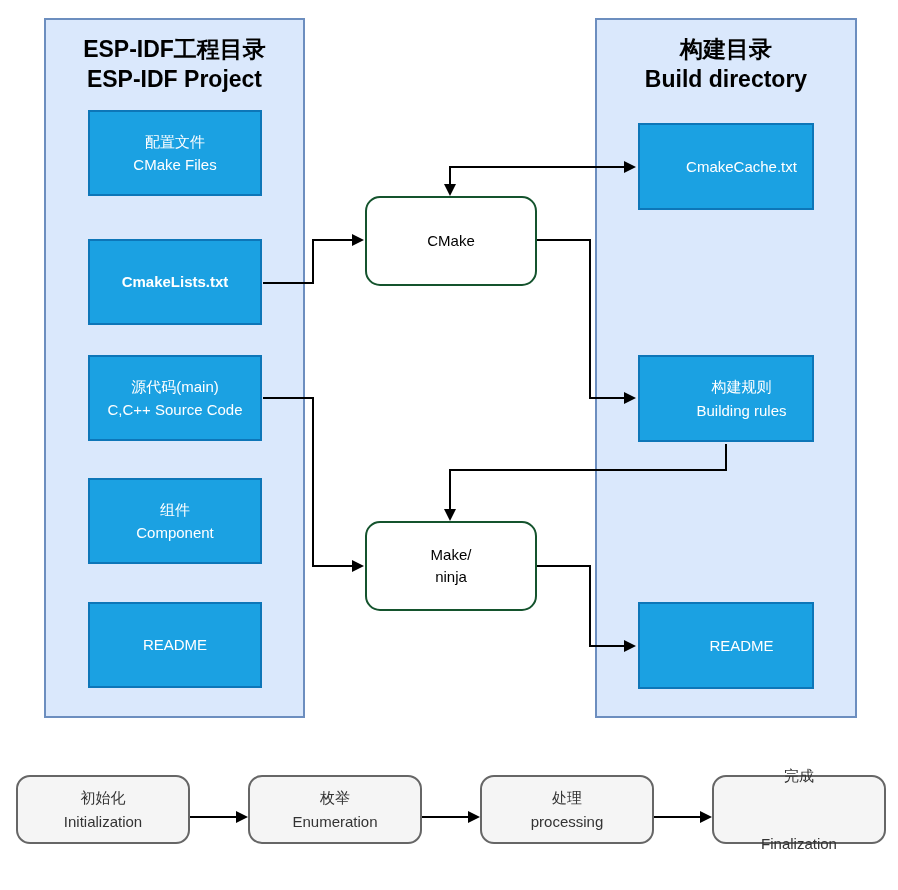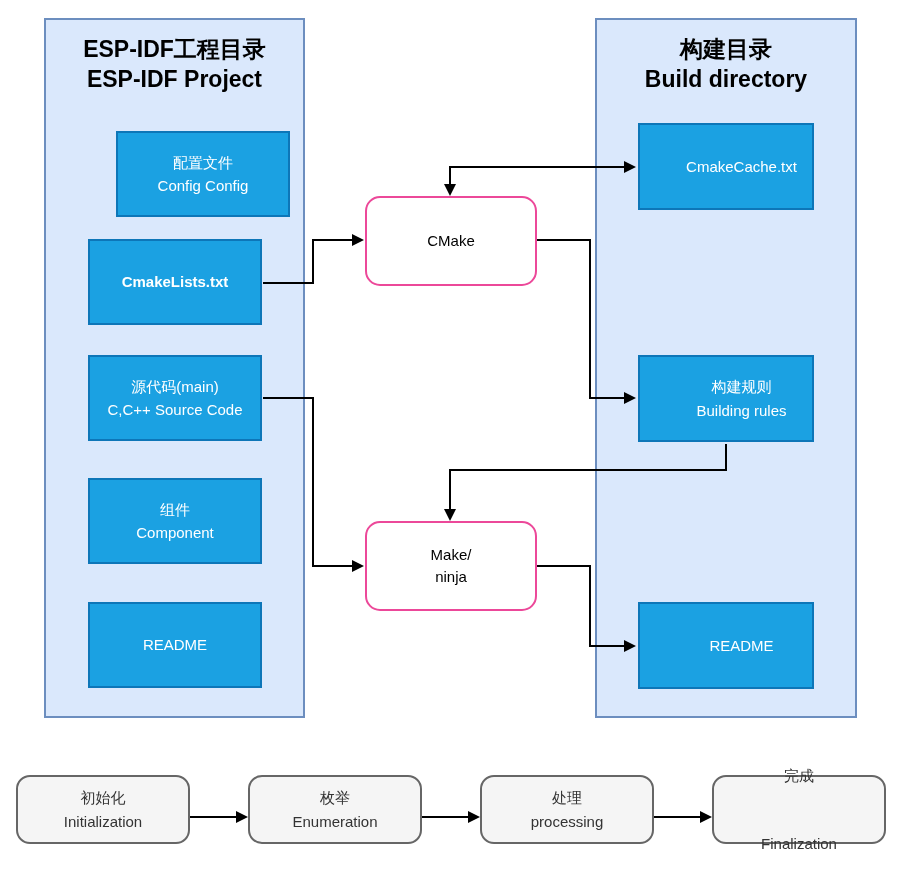--- a/index.html
+++ b/index.html
@@ -20,21 +20,21 @@
   .blue-box {
     position:absolute; background:#1ba1e2; border:2px solid #0d76b8;
     box-sizing:border-box; color:#ffffff;
     display:flex; flex-direction:column; align-items:center; justify-content:center;
     font-size:15px; line-height:1.55; text-align:center;
   }
   .lp-box { left:88px;  width:174px; height:86px; }
   .rp-box { left:638px; width:176px; height:87px;padding-left:31px; }
   .proc-node {
     position:absolute; left:365px; width:172px; height:90px;
-    background:#ffffff; border:2px solid #ec4899; border-radius:15px;
+    background:#ffffff; border:2px solid #14532d; border-radius:15px;
     box-sizing:border-box; color:#000000;
     display:flex; flex-direction:column; align-items:center; justify-content:center;
     font-size:15px; line-height:1.5; text-align:center;
   }
   .flow-node {
     position:absolute; top:775px; width:174px; height:69px;
     background:#f5f5f5; border:2px solid #666666; border-radius:14px;
     box-sizing:border-box; color:#333333;
     display:flex; flex-direction:column; align-items:center; justify-content:center;
     font-size:15px; line-height:1.55; text-align:center;
@@ -54,23 +54,23 @@
     </div>
   </div>
 
   <div class="panel panel-right">
     <div class="panel-title">
       <div class="line">构建目录</div>
       <div class="line">Build directory</div>
     </div>
   </div>
 
-  <div class="blue-box lp-box" style="top:131px;margin-left:28px;">
+  <div class="blue-box lp-box" style="top:110px;">
     <span class="line">配置文件</span>
-    <span class="line">Config Config</span>
+    <span class="line">CMake Files</span>
   </div>
   <div class="blue-box lp-box" style="top:239px;font-weight:bold;">
     <span class="line">CmakeLists.txt</span>
 
   </div>
   <div class="blue-box lp-box" style="top:355px;">
     <span class="line">源代码(main)</span>
     <span class="line">C,C++ Source Code</span>
   </div>
   <div class="blue-box lp-box" style="top:478px;">

